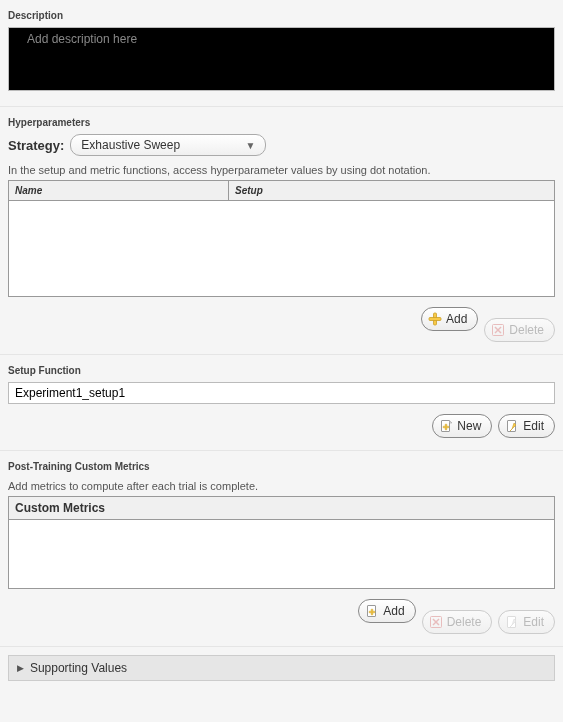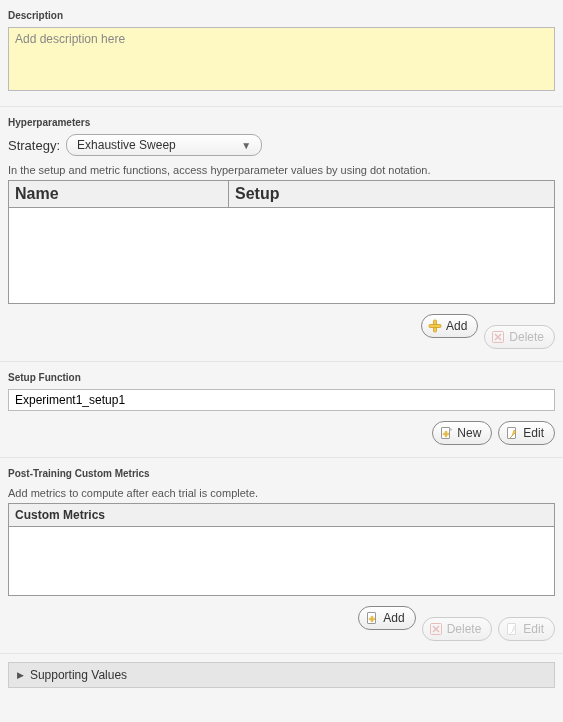--- a/index.html
+++ b/index.html
@@ -18,36 +18,36 @@
   .section-title {
     font-weight: bold;
     font-size: 10px;
     color: #444;
     margin-bottom: 6px;
   }
   .textarea {
     width: 100%;
     height: 64px;
     border: 1px solid #bbb;
-    background: #fef9c3;
-    padding: 4px 6px;
+    background: #000000;
+    padding: 4px 18px;
     font-family: inherit;
     font-size: 12px;
     resize: none;
     color: #888;
   }
   .textarea::placeholder { color: #888; }
   .strategy-row {
     display: flex;
     align-items: center;
     gap: 6px;
     margin: 6px 0;
   }
   .strategy-label {
-    font-weight: normal;
+    font-weight: bold;
     font-size: 13px;
     color: #333;
   }
   .dropdown {
     display: flex;
     align-items: center;
     justify-content: space-between;
     width: 196px;
     height: 22px;
     border: 1px solid #aaa;
@@ -68,23 +68,24 @@
     border: 1px solid #999;
     background: #fff;
   }
   .table-header {
     display: flex;
     background: #f0f0f0;
     border-bottom: 1px solid #999;
   }
   .th {
     font-weight: bold;
-    font-size: 16px;
+    font-size: 10px;
     padding: 4px 6px;
     border-right: 1px solid #999;
+    font-style: italic;
   }
   .th:last-child { border-right: none; }
   .th-name { width: 220px; }
   .th-values { flex: 1; }
   .table-body-empty { height: 95px; }
   .metrics-body-empty { height: 68px; }
   .button-row {
     display: flex;
     justify-content: flex-end;
     gap: 6px;

